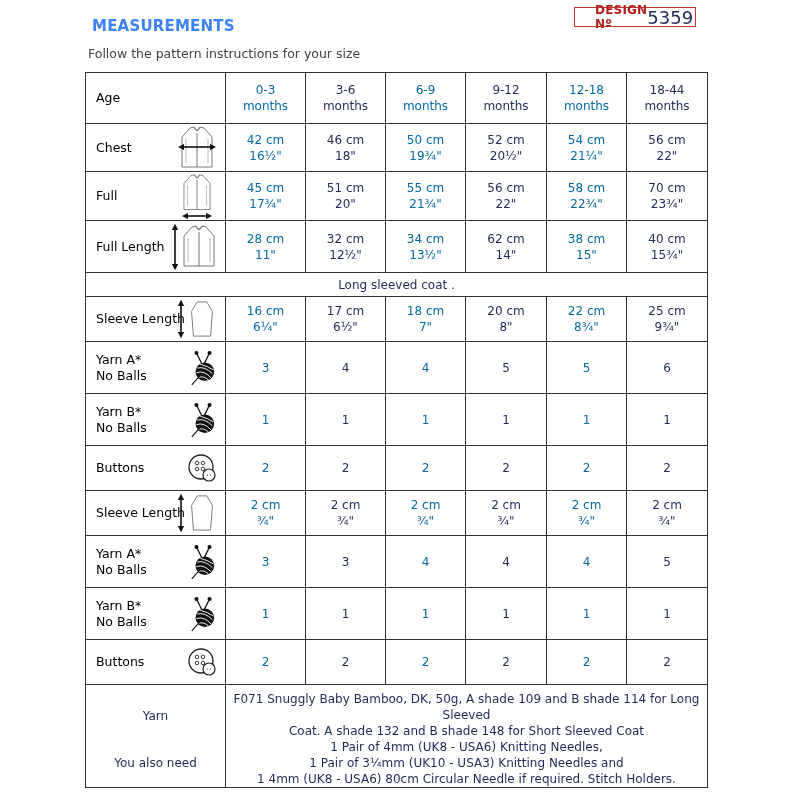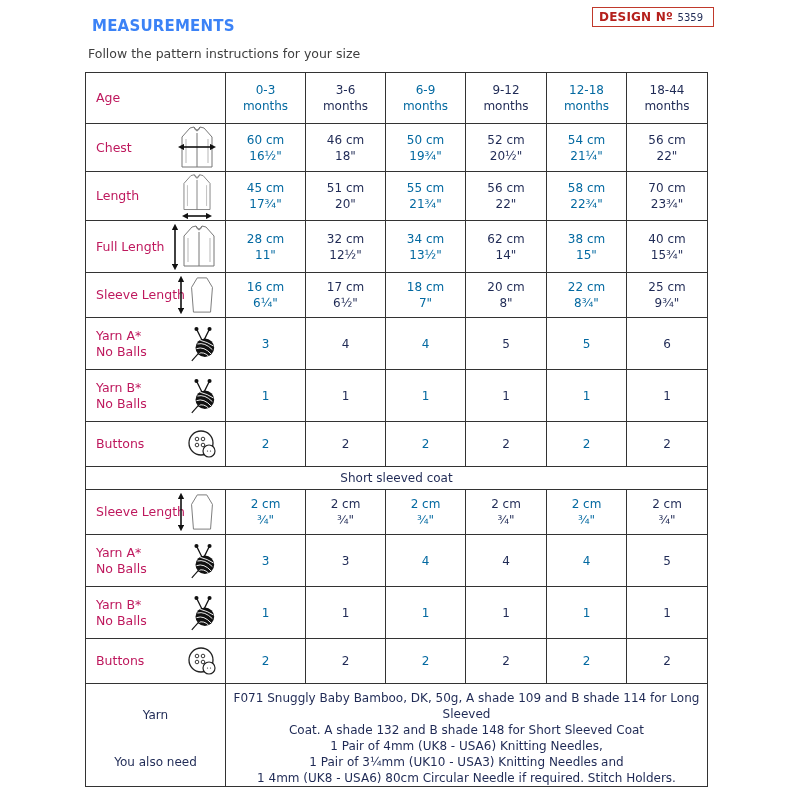--- a/index.html
+++ b/index.html
@@ -1,32 +1,32 @@
 <!DOCTYPE html>
 <html><head>
 <meta charset="utf-8">
 <style>
   html, body { margin: 0; padding: 0; background: #ffffff; }
   body { width: 800px; height: 800px; position: relative; overflow: hidden;
          font-family: "DejaVu Sans", "Liberation Sans", sans-serif; color: #2a2a2a; }
   .title { position: absolute; left: 92px; top: 17px; font-size: 15px; font-weight: bold;
            color: #3b82f6; letter-spacing: 0.2px; }
-  .design-box { position: absolute; left: 592px; top: 7px; width: 122px; height: 20px;
+  .design-box { position: absolute; left: 574px; top: 7px; width: 122px; height: 20px;
                 border: 1px solid #c0392b; box-sizing: border-box; display: flex; align-items: center;
-                padding: 0 6px; font-size: 12px; }
+                padding: 0 20px; font-size: 12px; }
   .design-label { color: #b5201c; font-weight: bold; letter-spacing: 0.2px; }
-  .design-num { color: #1f2a55; margin-left: auto; margin-right: 4px; font-size: 10px; }
+  .design-num { color: #1f2a55; margin-left: auto; margin-right: 4px; font-size: 18px; }
   .subtitle { position: absolute; left: 88px; top: 46px; font-size: 12.5px; color: #404040; }
 
   table.grid { position: absolute; left: 85px; top: 72px; width: 622px; border-collapse: collapse;
                table-layout: fixed; }
   table.grid td { border: 1.3px solid #333; text-align: center; vertical-align: middle;
                   padding: 0; font-size: 12px; line-height: 16px; color: #1f2a55; }
   table.grid td.red { color: #0369a1; }
-  table.grid td.label { text-align: left; padding-left: 10px; color: #be185d; font-size: 12.5px; position: relative; }
+  table.grid td.label { text-align: left; padding-left: 10px; color: #000000; font-size: 12.5px; position: relative; }
   .lbl-text { display: inline-block; line-height: 16px; }
   .ico { position: absolute; right: 8px; top: 50%; transform: translateY(-50%); }
   td.section { color: #2a2a2a; font-size: 12.5px; }
   td.foot-label { text-align: left; padding-left: 10px; vertical-align: top; color: #2a2a2a; font-size: 12.5px; }
   td.foot-text { text-align: left; padding-left: 8px; vertical-align: top; color: #2a2a2a; font-size: 12.3px; line-height: 17px; }
   .foot-gap { height: 17px; }
 </style>
 </head>
 <body>
 
@@ -55,29 +55,29 @@
         <td class="red"><span>6-9</span><br><span>months</span></td>
         <td><span>9-12</span><br><span>months</span></td>
         <td class="red"><span>12-18</span><br><span>months</span></td>
         <td><span>18-44</span><br><span>months</span></td>
       </tr>
       <tr style="height:48px">
         <td class="label"><span class="lbl-text"><span>Chest</span></span><svg class="ico" viewBox="0 0 40 46" width="40" height="46">
             <use href="#sym-garment" x="2" y="0" width="36" height="46"></use>
             <line x1="4" y1="22" x2="36" y2="22" stroke="#111" stroke-width="1.6" marker-start="url(#arr)" marker-end="url(#arr)"></line>
           </svg></td>
-        <td class="red"><span>60 cm</span><br><span>16½"</span></td>
+        <td class="red"><span>42 cm</span><br><span>16½"</span></td>
         <td><span>46 cm</span><br><span>18"</span></td>
         <td class="red"><span>50 cm</span><br><span>19¾"</span></td>
         <td><span>52 cm</span><br><span>20½"</span></td>
         <td class="red"><span>54 cm</span><br><span>21¼"</span></td>
         <td><span>56 cm</span><br><span>22"</span></td>
       </tr>
       <tr style="height:49px">
-        <td class="label"><span class="lbl-text"><span>Length</span></span><svg class="ico" viewBox="0 0 40 46" width="40" height="46">
+        <td class="label"><span class="lbl-text"><span>Full</span></span><svg class="ico" viewBox="0 0 40 46" width="40" height="46">
             <use href="#sym-garment" x="4" y="0" width="32" height="40"></use>
             <line x1="8" y1="43" x2="32" y2="43" stroke="#111" stroke-width="1.6" marker-start="url(#arr)" marker-end="url(#arr)"></line>
           </svg></td>
         <td class="red"><span>45 cm</span><br><span>17¾"</span></td>
         <td><span>51 cm</span><br><span>20"</span></td>
         <td class="red"><span>55 cm</span><br><span>21¾"</span></td>
         <td><span>56 cm</span><br><span>22"</span></td>
         <td class="red"><span>58 cm</span><br><span>22¾"</span></td>
         <td><span>70 cm</span><br><span>23¾"</span></td>
       </tr>
@@ -86,20 +86,23 @@
             <line x1="4" y1="3" x2="4" y2="43" stroke="#111" stroke-width="1.6" marker-start="url(#arr)" marker-end="url(#arr)"></line>
             <use href="#sym-garment" x="10" y="0" width="36" height="46"></use>
           </svg></td>
         <td class="red"><span>28 cm</span><br><span>11"</span></td>
         <td><span>32 cm</span><br><span>12½"</span></td>
         <td class="red"><span>34 cm</span><br><span>13½"</span></td>
         <td><span>62 cm</span><br><span>14"</span></td>
         <td class="red"><span>38 cm</span><br><span>15"</span></td>
         <td><span>40 cm</span><br><span>15¾"</span></td>
       </tr>
+      <tr style="height:24px">
+        <td colspan="7" class="section">Long sleeved coat  .</td>
+      </tr>
       <tr style="height:45px">
         <td class="label"><span class="lbl-text"><span>Sleeve Length</span></span><svg class="ico" viewBox="0 0 40 38" width="40" height="38">
             <line x1="4" y1="3" x2="4" y2="35" stroke="#111" stroke-width="1.6" marker-start="url(#arr)" marker-end="url(#arr)"></line>
             <use href="#sym-sleeve" x="12" y="0" width="26" height="38"></use>
           </svg></td>
         <td class="red"><span>16 cm</span><br><span>6¼"</span></td>
         <td><span>17 cm</span><br><span>6½"</span></td>
         <td class="red"><span>18 cm</span><br><span>7"</span></td>
         <td><span>20 cm</span><br><span>8"</span></td>
         <td class="red"><span>22 cm</span><br><span>8¾"</span></td>
@@ -130,23 +133,20 @@
       <tr style="height:45px">
         <td class="label"><span class="lbl-text"><span>Buttons</span></span><svg class="ico" viewBox="0 0 30 30" width="30" height="30">
             <use href="#sym-button" x="0" y="0" width="30" height="30"></use>
           </svg></td>
         <td class="red"><span>2</span></td>
         <td><span>2</span></td>
         <td class="red"><span>2</span></td>
         <td><span>2</span></td>
         <td class="red"><span>2</span></td>
         <td><span>2</span></td>
-      </tr>
-      <tr style="height:23px">
-        <td colspan="7" class="section">Short sleeved coat</td>
       </tr>
       <tr style="height:45px">
         <td class="label"><span class="lbl-text"><span>Sleeve Length</span></span><svg class="ico" viewBox="0 0 40 38" width="40" height="38">
             <line x1="4" y1="3" x2="4" y2="35" stroke="#111" stroke-width="1.6" marker-start="url(#arr)" marker-end="url(#arr)"></line>
             <use href="#sym-sleeve" x="12" y="0" width="26" height="38"></use>
           </svg></td>
         <td class="red"><span>2 cm</span><br><span>¾"</span></td>
         <td><span>2 cm</span><br><span>¾"</span></td>
         <td class="red"><span>2 cm</span><br><span>¾"</span></td>
         <td><span>2 cm</span><br><span>¾"</span></td>

